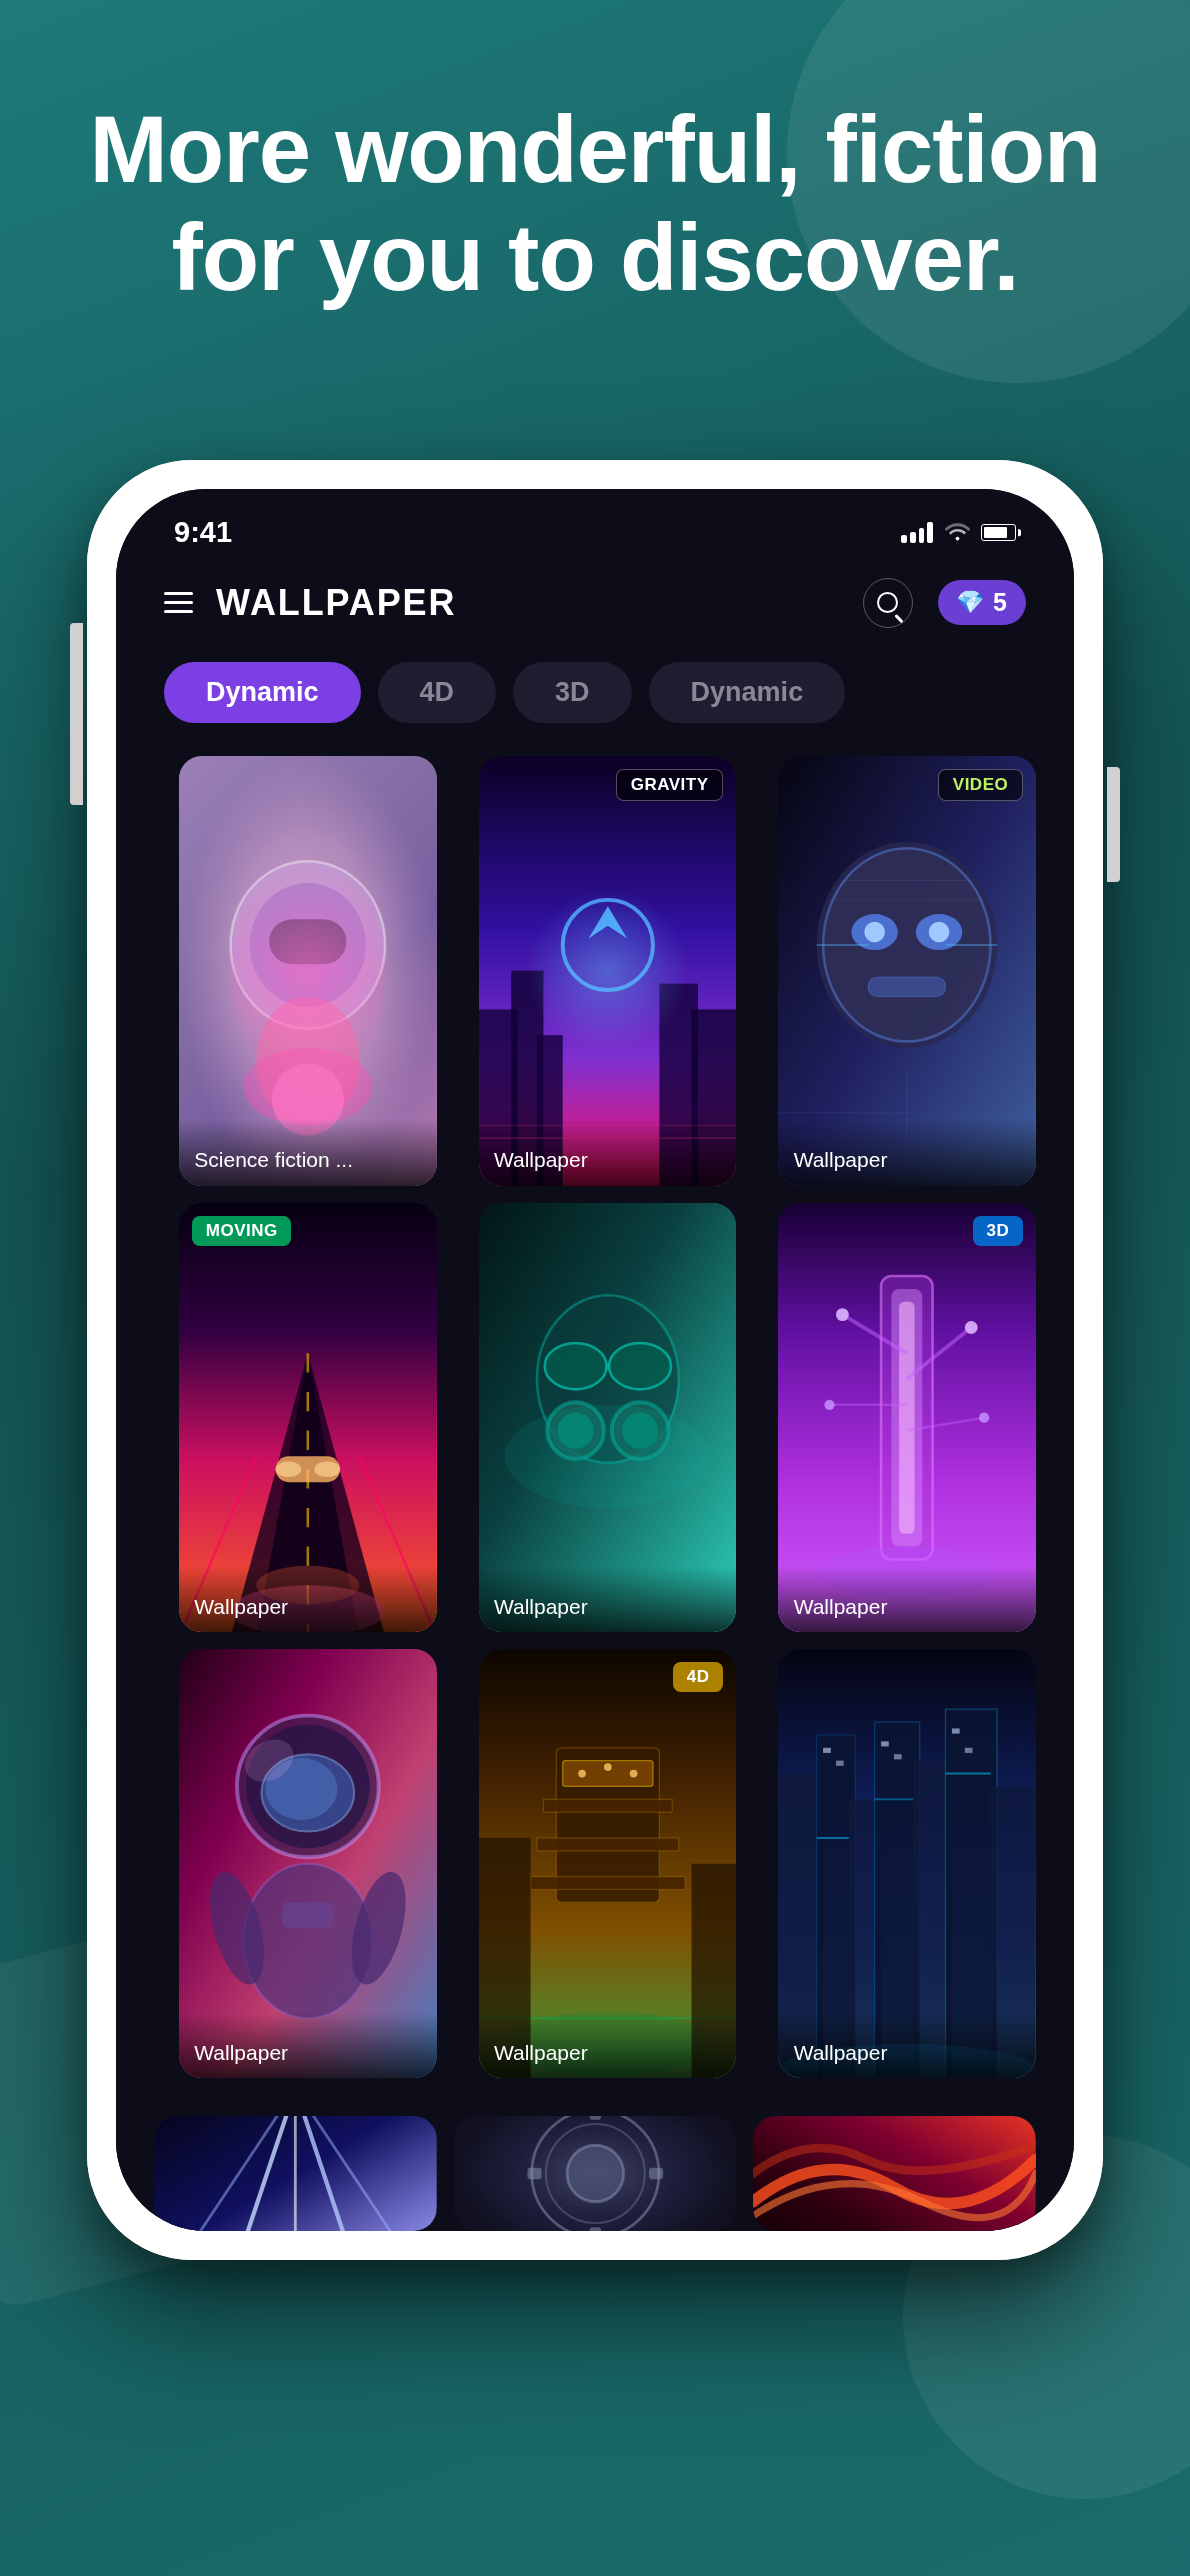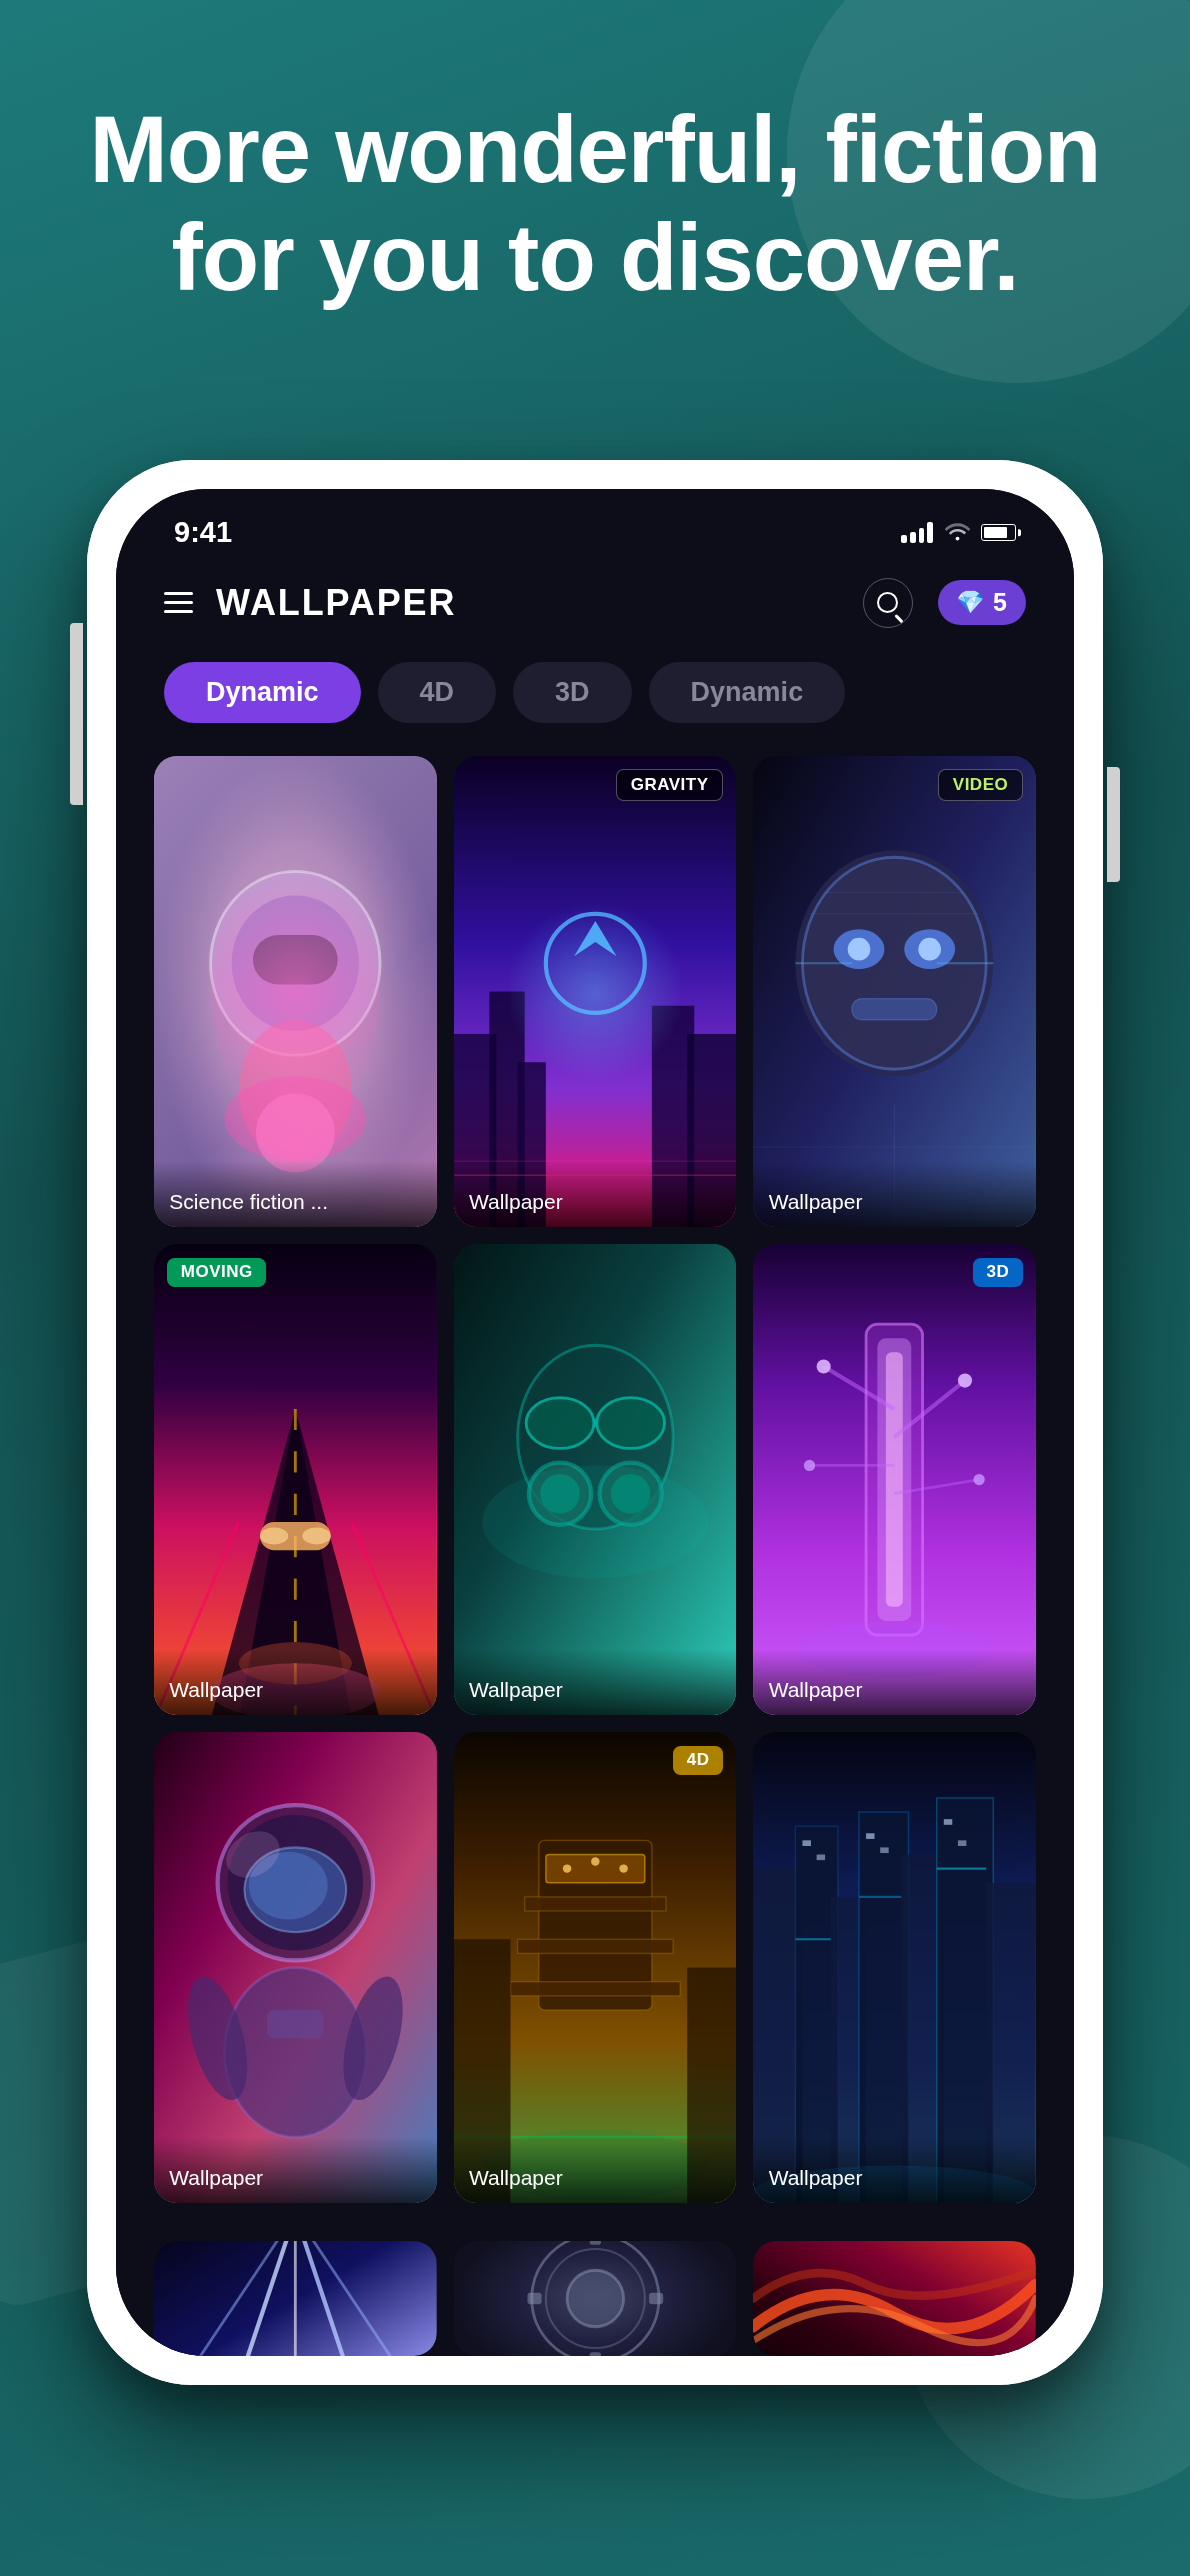--- a/index.html
+++ b/index.html
@@ -327,20 +327,21 @@
       grid-template-columns: 1fr 1fr 1fr;
       gap: 17px;
     }
 
     .wallpaper-item {
       border-radius: 23px;
       overflow: hidden;
       position: relative;
       cursor: pointer;
       aspect-ratio: 0.6;
+      margin-left: 25px;
     }
 
     .wallpaper-bg {
       width: 100%;
       height: 100%;
       position: absolute;
       top: 0; left: 0;
     }
 
     .wallpaper-label {

